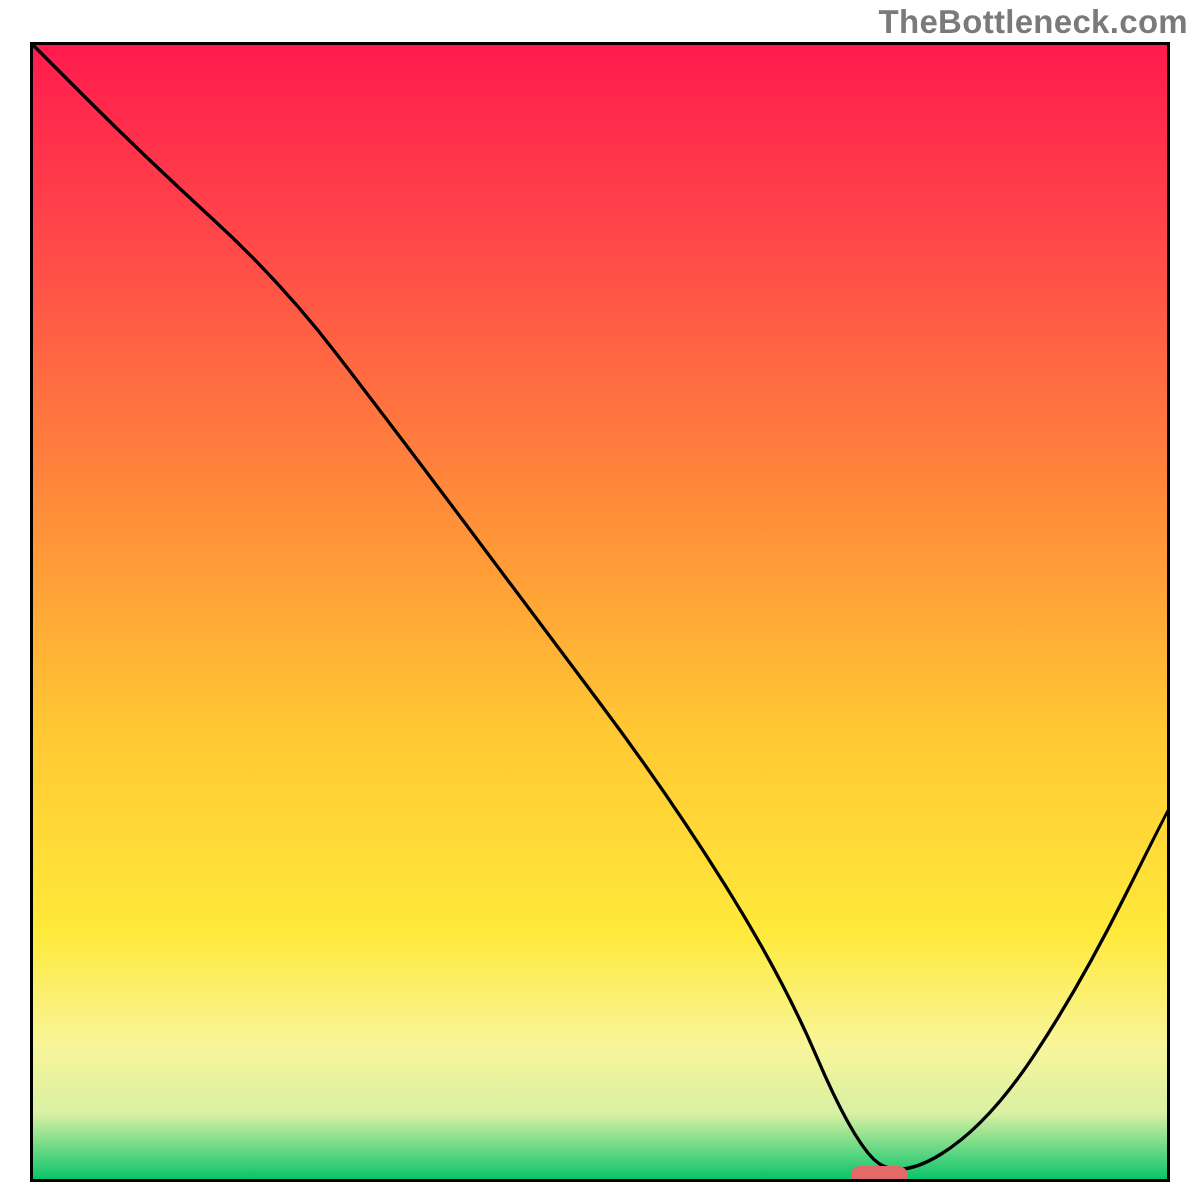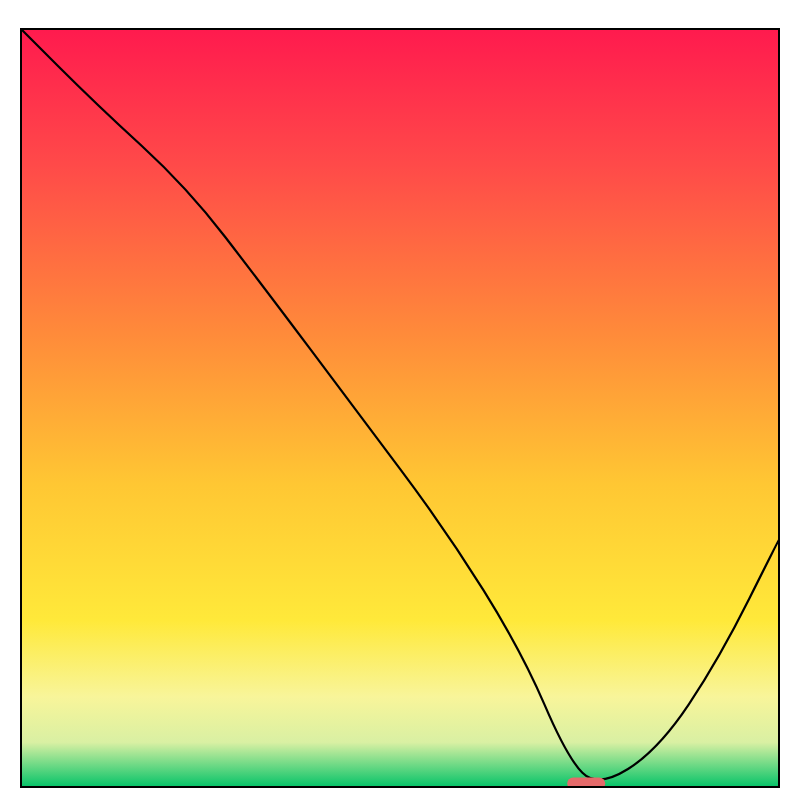--- a/index.html
+++ b/index.html
@@ -29,20 +29,21 @@
     left: 20px;
     top: 28px;
     width: 760px;
     height: 760px;
   }
   svg { display: block; }
 </style>
 </head>
 <body>
 <div class="wrap">
+  <div class="watermark">TheBottleneck.com</div>
 
   <div class="plot">
     <svg id="chart-svg" width="760" height="760" viewBox="0 0 760 760" preserveAspectRatio="none">
       <defs>
         <linearGradient id="bg-grad" x1="0" y1="0" x2="0" y2="1">
           <stop offset="0%" stop-color="#ff1a4e"></stop>
           <stop offset="18%" stop-color="#ff4a49"></stop>
           <stop offset="40%" stop-color="#ff8a3a"></stop>
           <stop offset="60%" stop-color="#ffc733"></stop>
           <stop offset="78%" stop-color="#ffe93a"></stop>

